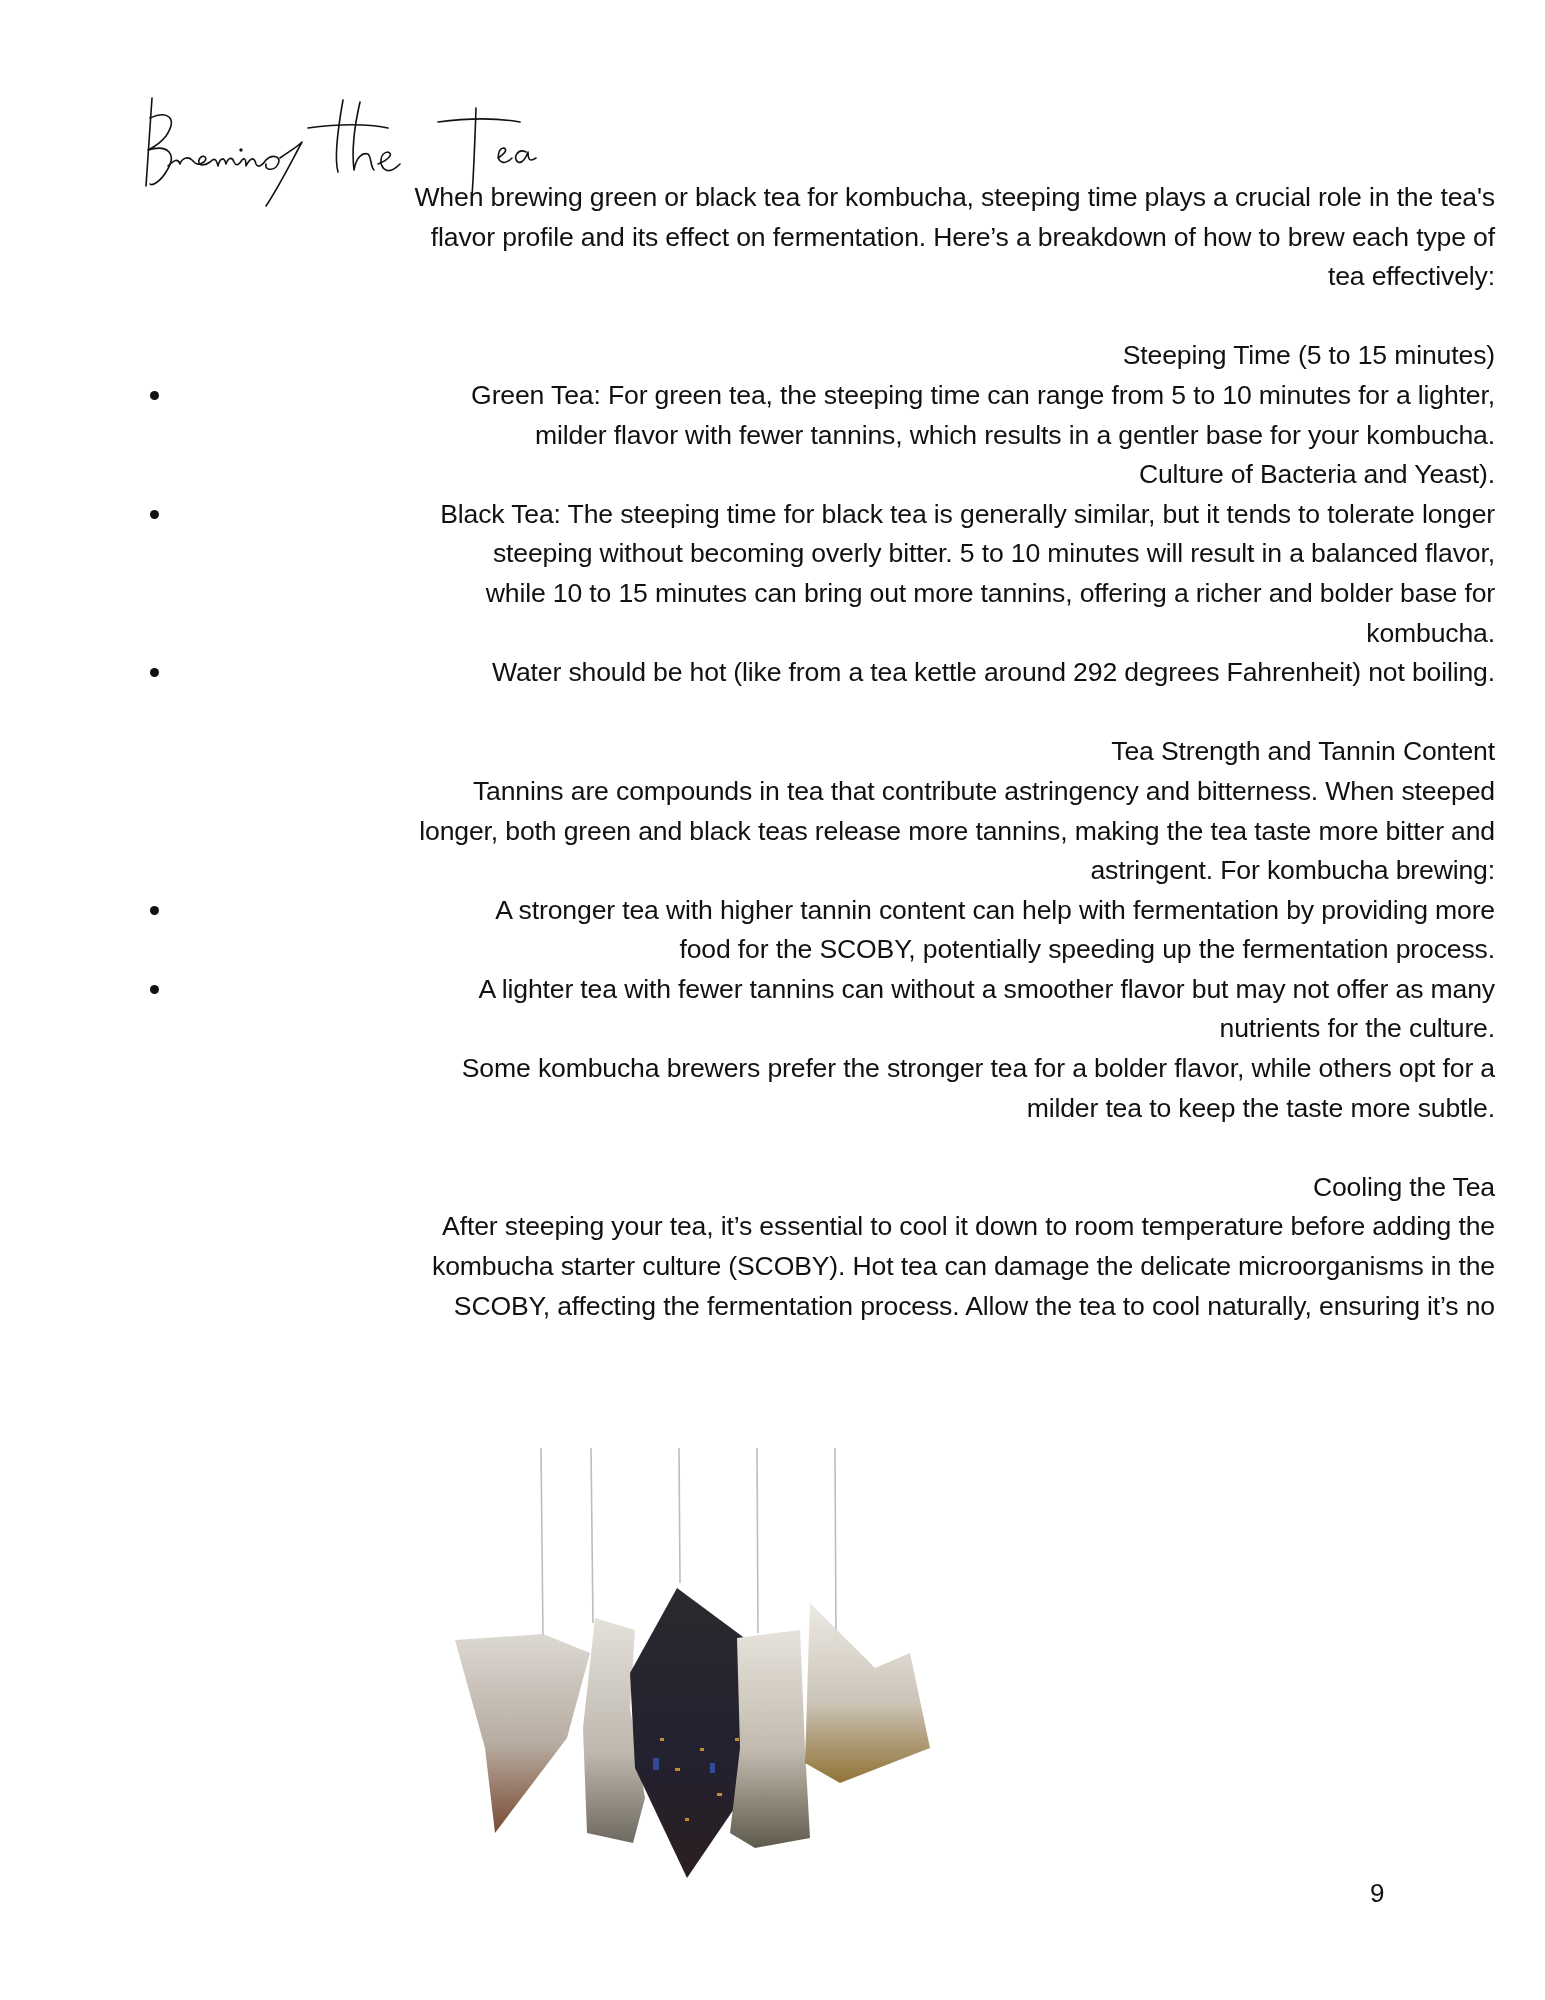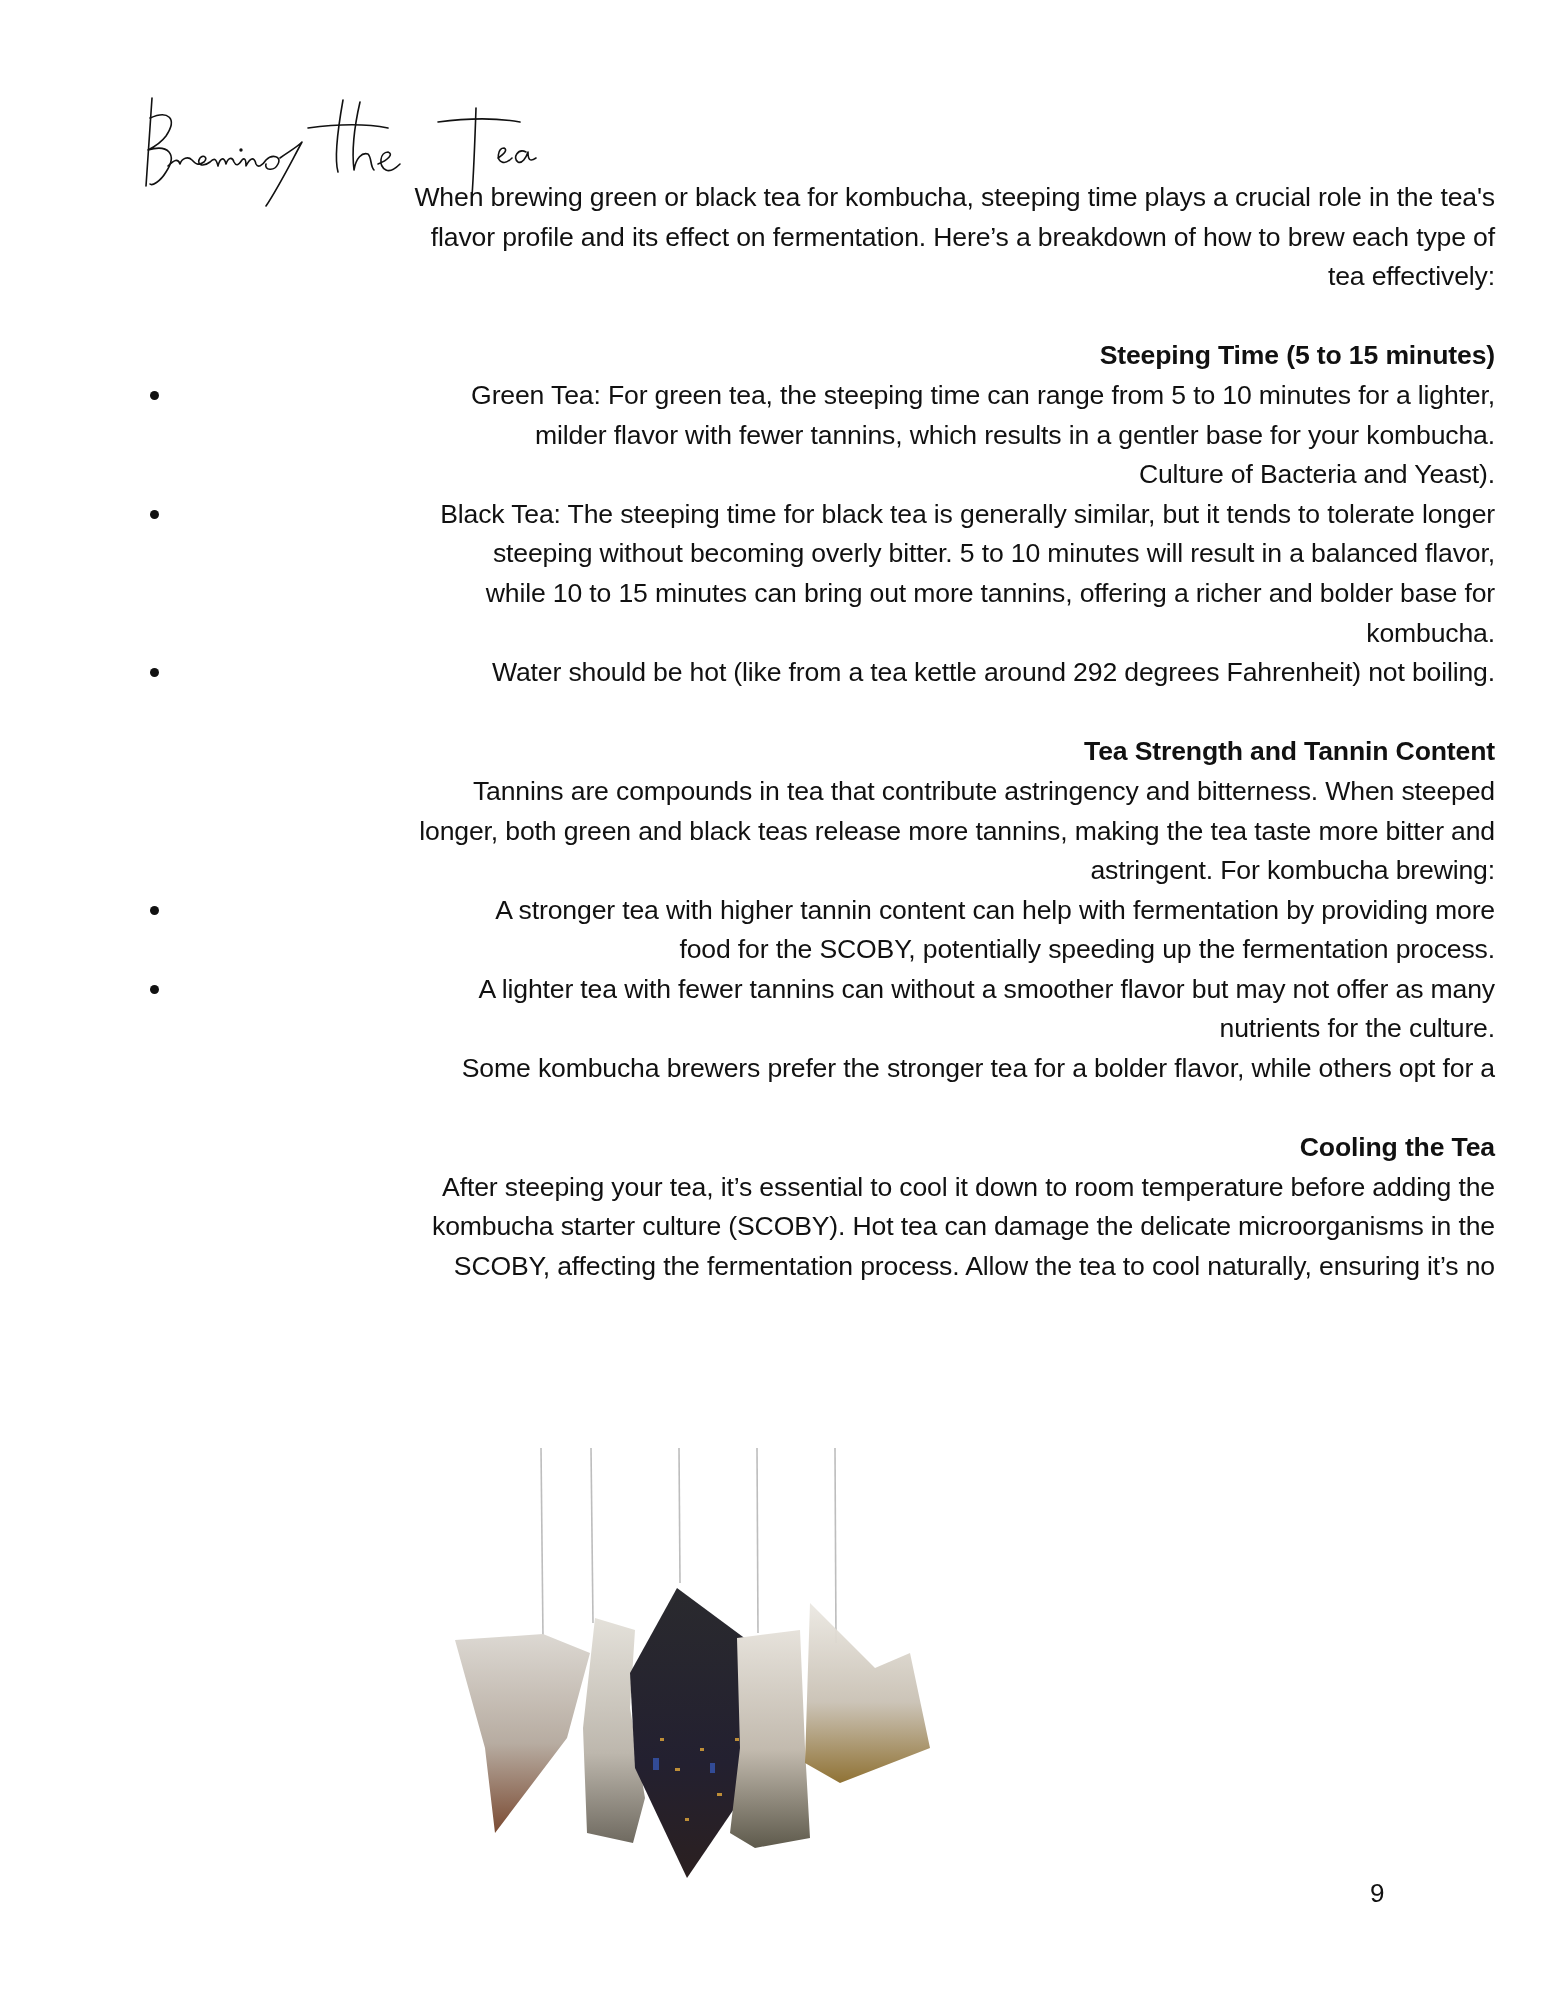--- a/index.html
+++ b/index.html
@@ -5,21 +5,21 @@
   html, body { margin: 0; padding: 0; background: #ffffff; }
   body { width: 1545px; height: 2000px; position: relative; overflow: hidden;
          font-family: "Liberation Sans", "DejaVu Sans", sans-serif; color: #111111; }
   .page { position: absolute; left: 0; top: 0; width: 1545px; height: 2000px; background: #ffffff; text-align: right; }
 
   .title-script { position: absolute; left: 138px; top: 88px; width: 460px; height: 110px; }
   .title-script svg { width: 100%; height: 100%; overflow: visible; }
 
   .body { position: absolute; left: 135px; top: 178px; width: 1360px; }
   .line { height: 39.6px; line-height: 39.6px; white-space: nowrap; font-size: 26.6px; letter-spacing: -0.15px; }
-  .line.h { font-weight: bold; }
+  .line.h { font-weight: normal; }
   .blank { height: 39.6px; }
   .bullet-line { position: relative; padding-left: 49px; }
   .bullet-dot { position: absolute; left: 15px; top: 15px; width: 9px; height: 9px; border-radius: 50%; background: #111; }
 
   .teabags { position: absolute; left: 455px; top: 1448px; width: 650px; height: 430px; }
   .teabags svg { width: 100%; height: 100%; }
 
   .page-number { position: absolute; left: 1370px; top: 1878px; font-size: 26px; line-height: 30px; color: #111; }
 </style>
 </head>
@@ -89,20 +89,21 @@
         <div>
           <div class="line bullet-line"><span class="bullet-dot"></span><span>A stronger tea with higher tannin content can help with fermentation by providing more</span></div>
           <div class="line bullet-line">food for the SCOBY, potentially speeding up the fermentation process.</div>
         </div>
         <div>
           <div class="line bullet-line"><span class="bullet-dot"></span><span>A lighter tea with fewer tannins can without a smoother flavor but may not offer as many</span></div>
           <div class="line bullet-line">nutrients for the culture.</div>
         </div>
       </div>
       <div class="line">Some kombucha brewers prefer the stronger tea for a bolder flavor, while others opt for a</div>
+      <div class="line">milder tea to keep the taste more subtle.</div>
     </div>
     <div class="blank"></div>
 
     <div>
       <div class="line h">Cooling the Tea</div>
       <div class="line">After steeping your tea, it’s essential to cool it down to room temperature before adding the</div>
       <div class="line">kombucha starter culture (SCOBY). Hot tea can damage the delicate microorganisms in the</div>
       <div class="line">SCOBY, affecting the fermentation process. Allow the tea to cool naturally, ensuring it’s no</div>
     </div>
   </div>

